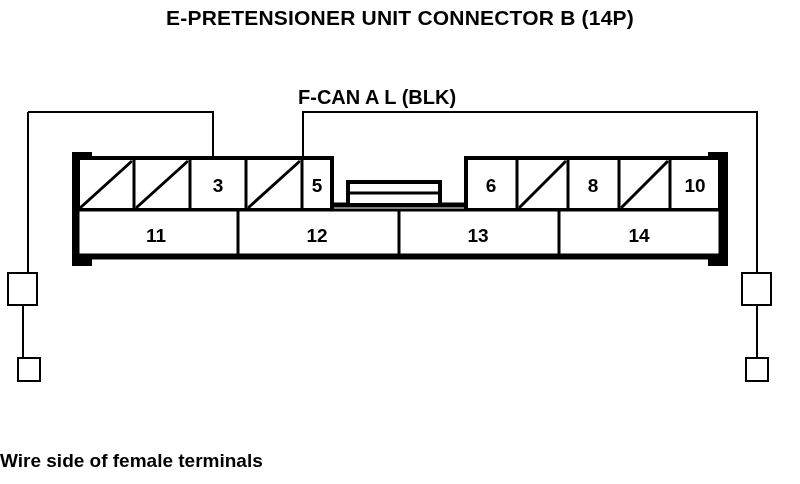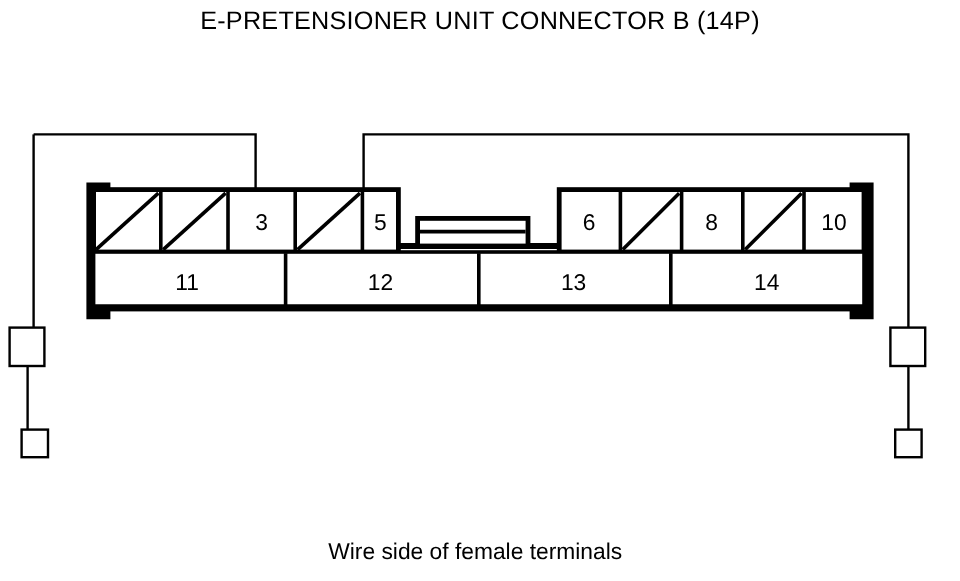--- a/index.html
+++ b/index.html
@@ -8,42 +8,41 @@
     background: #ffffff;
   }
   #page {
     position: relative;
     width: 800px;
     height: 484px;
     background: #ffffff;
     overflow: hidden;
     font-family: "Liberation Sans", sans-serif;
     color: #000000;
+    font-weight: bold;
   }
   .txt {
     position: absolute;
     white-space: pre;
     color: #000000;
     font-family: "Liberation Sans", sans-serif;
   }
   #title {
     left: 0;
     top: 6px;
     width: 800px;
     text-align: center;
     font-size: 21px;
     letter-spacing: 0.2px;
   }
   #caption {
     left: 0;
     top: 450px;
     width: 712px;
-    text-align: center;
     font-size: 19px;
-    margin-left: 40px;
   }
   #label-left {
     left: 6px;
     top: 86px;
     font-size: 20px;
   }
   #label-right {
     left: 298px;
     top: 86px;
     font-size: 20px;
@@ -63,20 +62,21 @@
   .rownum  { font-size: 19px; text-anchor: middle; }
 </style>
 </head>
 <body>
 
 <div id="page">
 
   <div class="txt" id="title">E-PRETENSIONER UNIT CONNECTOR B (14P)</div>
 
 
+  <div class="txt" id="label-right">F-CAN A L (BLK)</div>
 
   <svg id="art" viewBox="0 0 800 484">
 
     <g stroke="#000000" fill="none">
       <path d="M28,112 L28,275" stroke-width="2"></path>
       <path d="M28,112 L213,112 L213,160" stroke-width="2"></path>
     </g>
 
     <g stroke="#000000" fill="none">
       <path d="M303,160 L303,112 L757,112 L757,275" stroke-width="2"></path>

